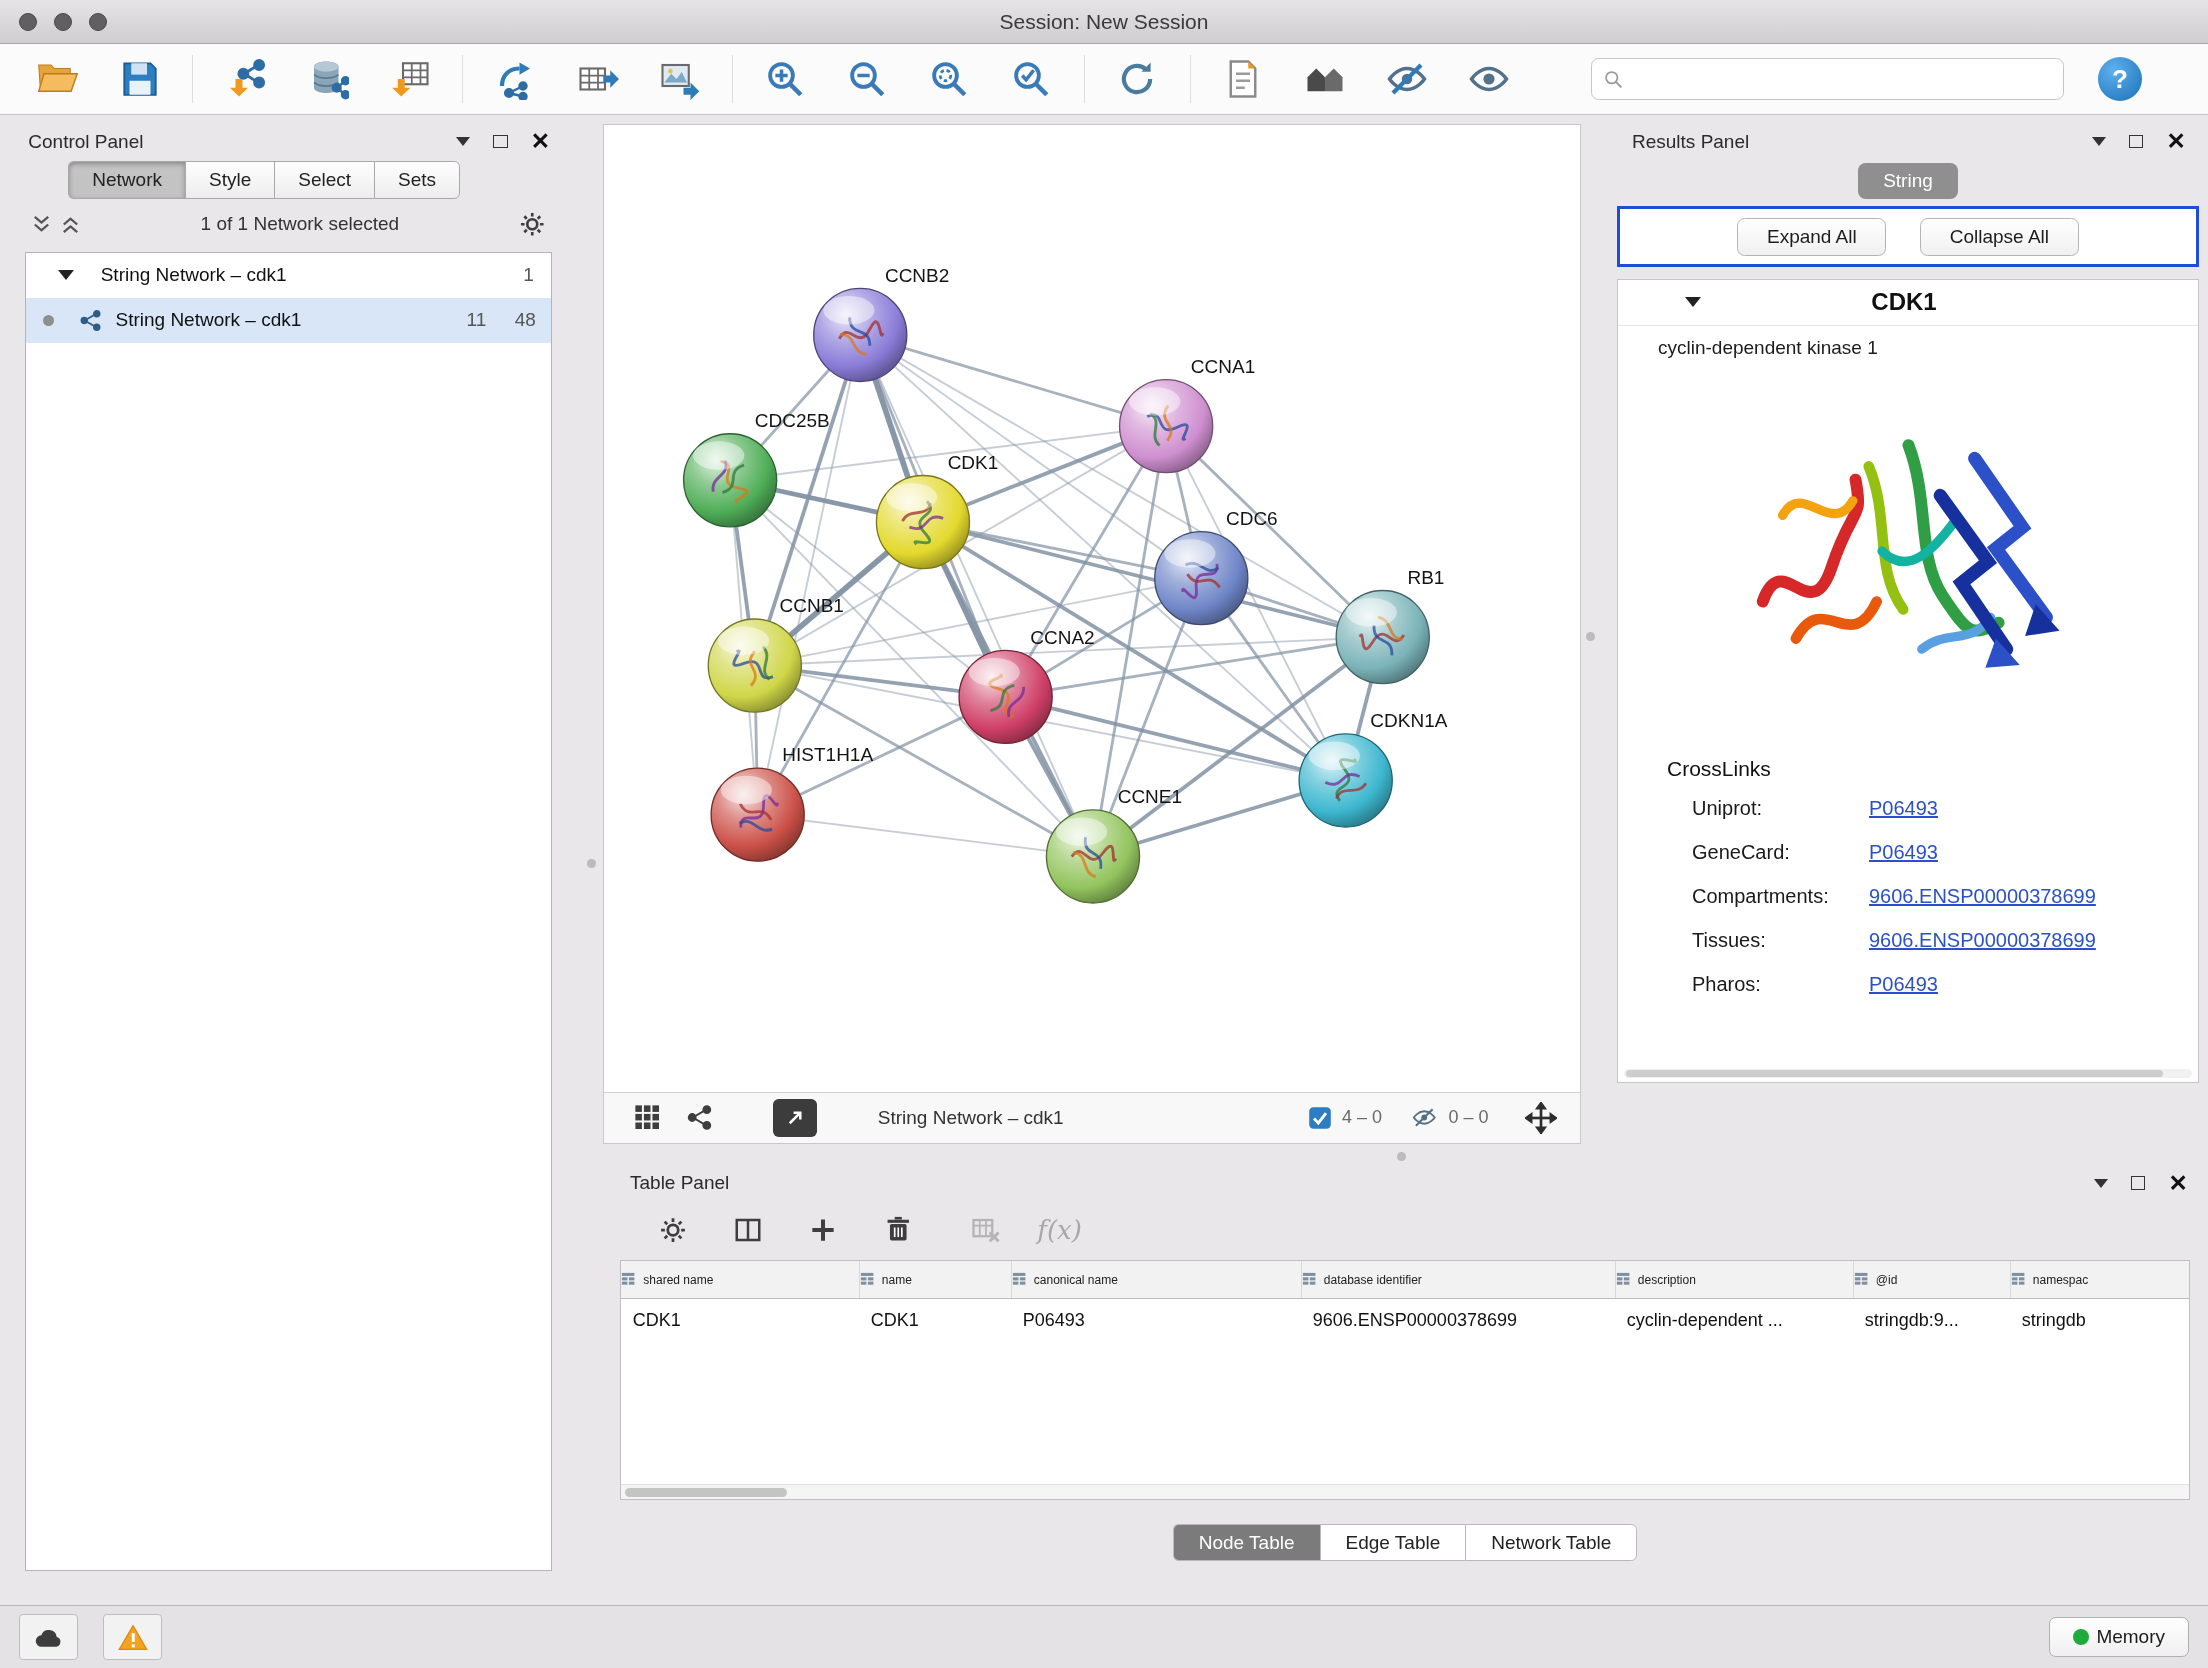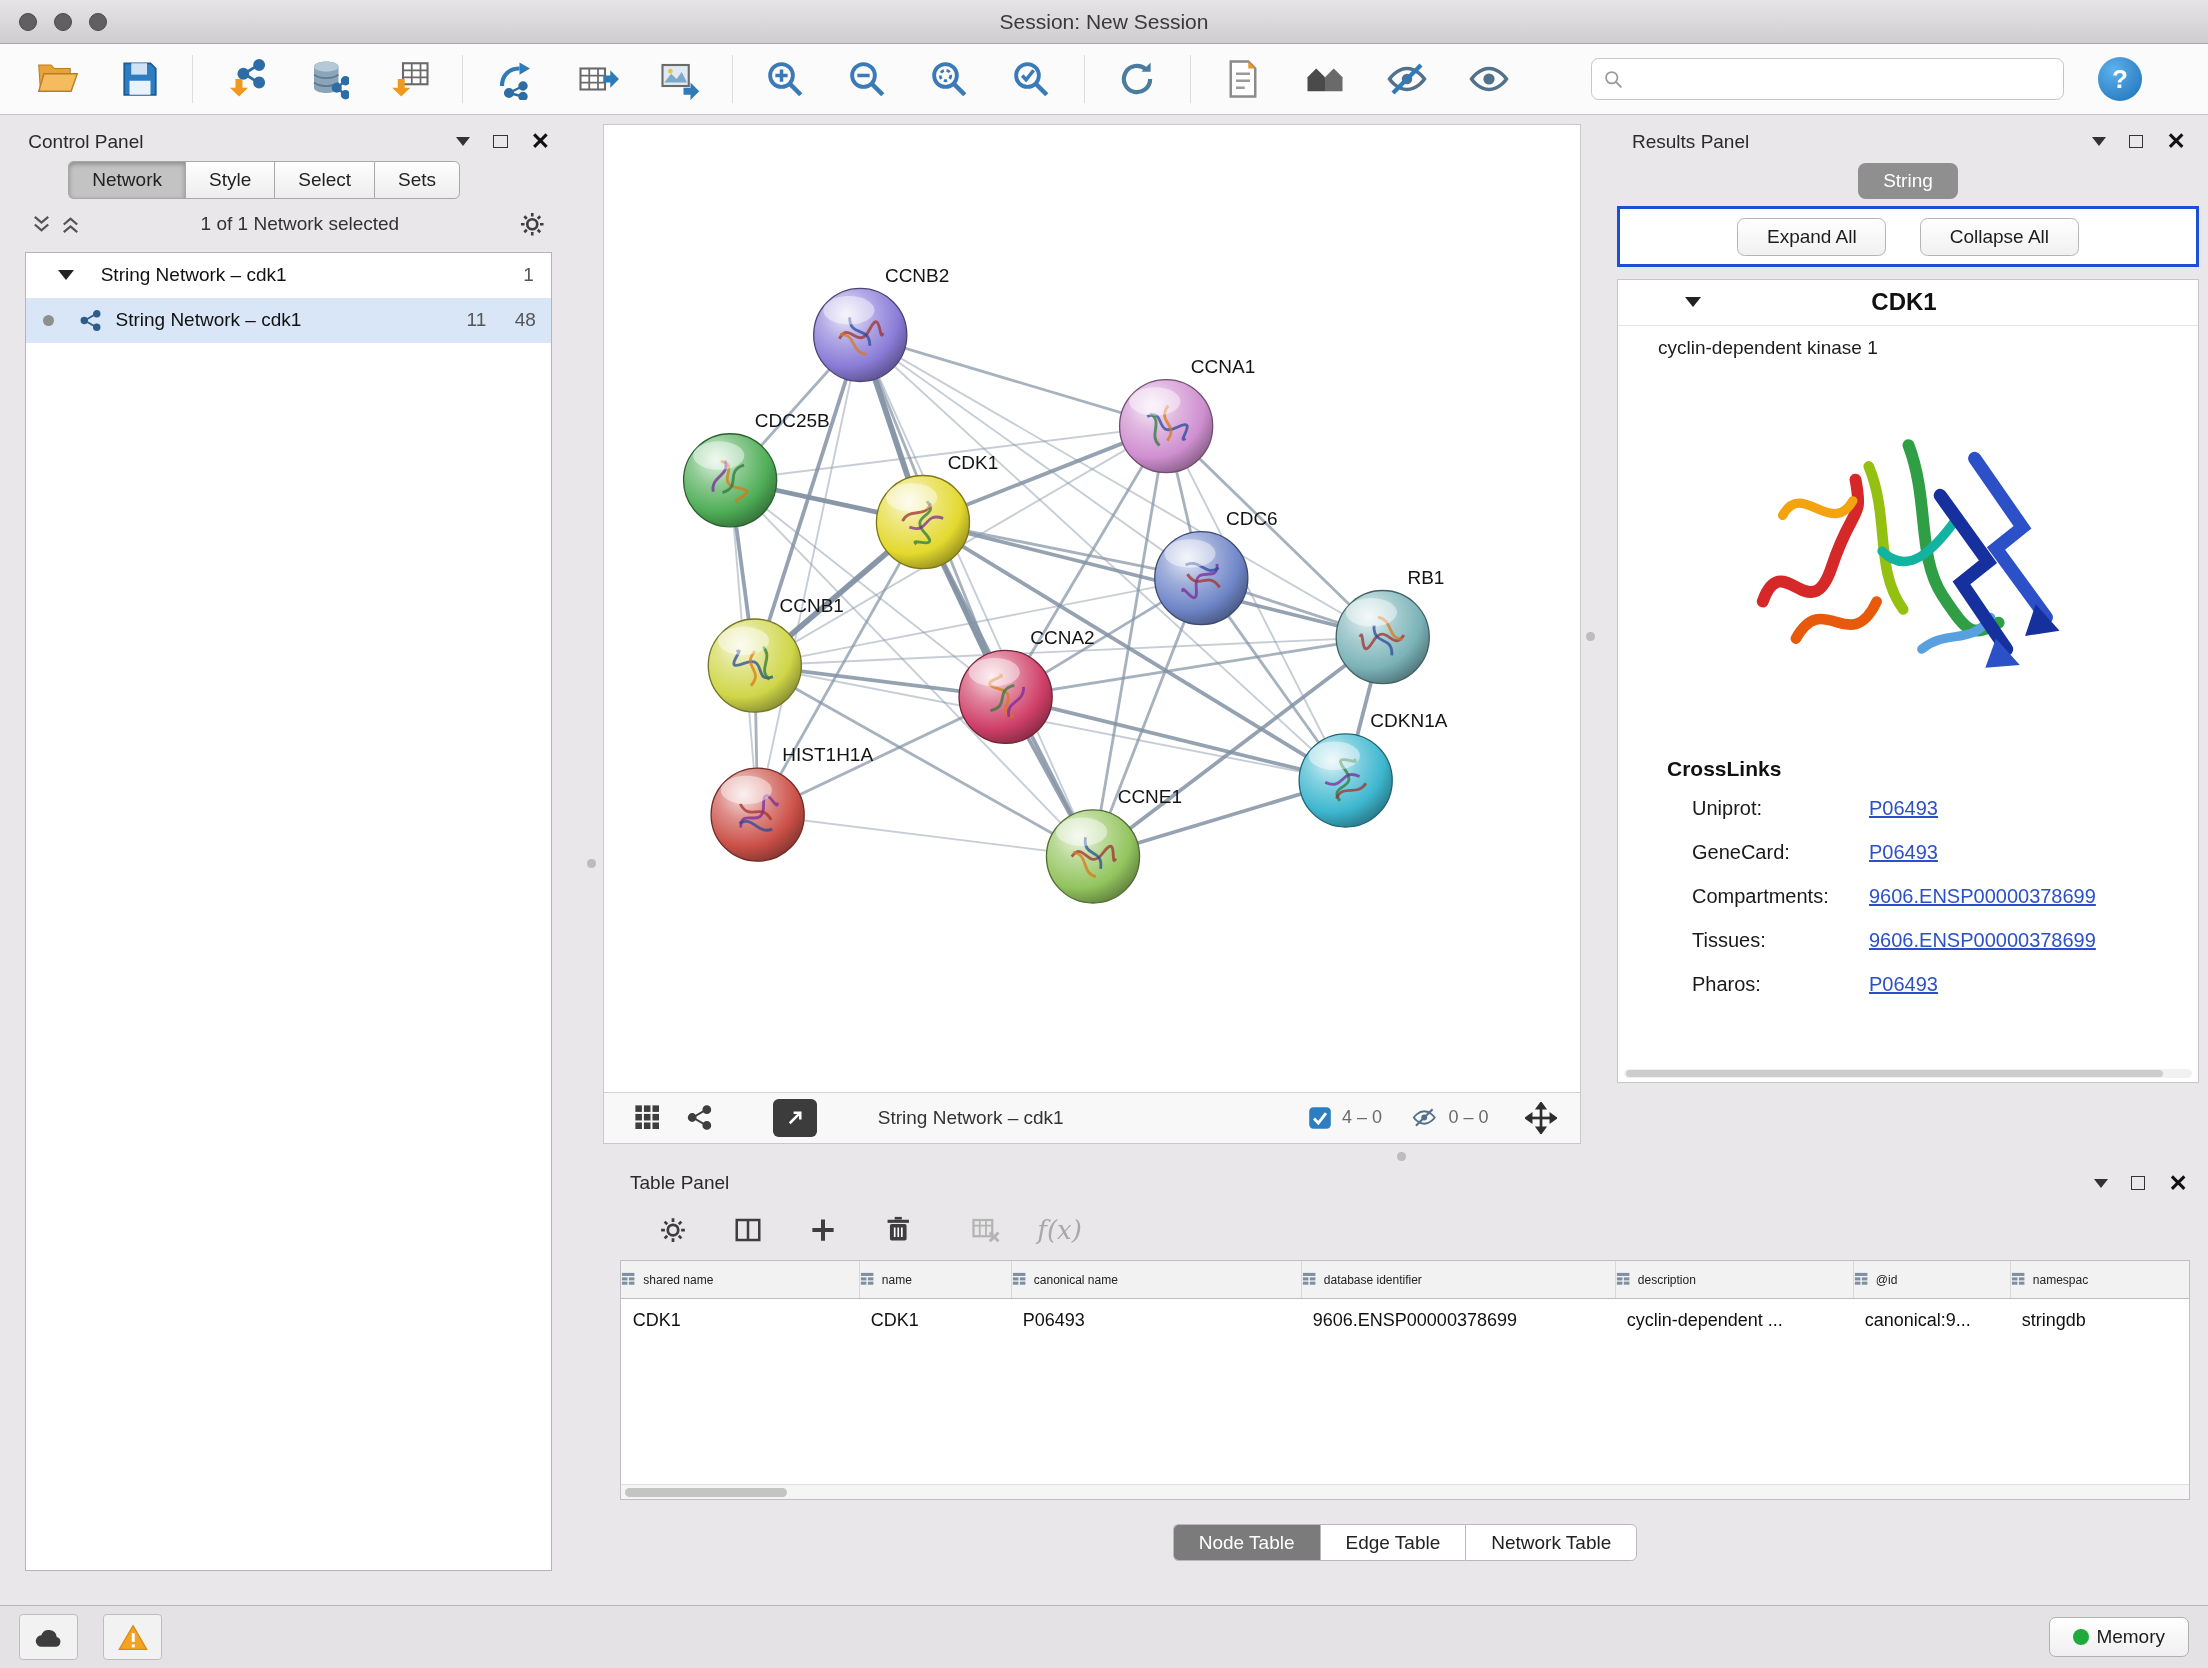--- a/index.html
+++ b/index.html
@@ -62,21 +62,21 @@
 .badge-row{display:flex;justify-content:center;margin-top:3.8px}
 .string-badge{background:#8f8f8f;color:#fff;font-size:19px;padding:6.7px 25px;border-radius:7.6px}
 .res-btnbox{margin-top:7.6px;background:#fff;border:3px solid #1d4ed8;height:61px;display:flex;align-items:center;justify-content:center;gap:34px}
 .rbtn{font-family:inherit;font-size:19px;color:#1d1d1d;background:linear-gradient(#ffffff,#f0f0f0);border:1px solid #b4b4b4;border-radius:7.6px;padding:6.7px 28.5px;cursor:pointer}
 .res-content{margin-top:11.4px;background:#fff;border:1px solid #c6c6c6;height:804px;position:relative}
 .gene-head{display:flex;align-items:center;height:46px;border-bottom:1px solid #e4e4e4}
 .gene-head .tri-d{margin:0 0 0 67px}
 .gene-sym{flex:1;text-align:center;font-size:24px;font-weight:bold;color:#111;margin-right:91px}
 .gene-desc{padding:11.4px 0 0 40px;font-size:19px;color:#1c1c1c}
 .ribbon{display:block;margin:23px auto 0}
-.xl-title{margin:42px 0 5.7px 49px;font-size:21px;font-weight:bold;color:#111}
+.xl-title{margin:42px 0 5.7px 49px;font-size:21px;font-weight:normal;color:#111}
 .xl-row{display:flex;align-items:center;height:44px;padding-left:74px;font-size:20px;color:#1a1a1a}
 .xl-label{width:177px;flex:none}
 .xl-link{color:#2b50c8;text-decoration:underline;cursor:pointer}
 .res-hscroll{position:absolute;left:5.7px;right:5.7px;bottom:3.8px;height:8.6px;background:#f1f1f1;border-radius:4.8px}
 .res-hscroll .thumb{position:absolute;left:1.9px;top:1px;height:6.7px;width:537px;background:#cdcdcd;border-radius:3.8px}
 
 
 .tpanel{position:absolute;left:609px;top:1050px;width:1592px;height:430px;display:flex;flex-direction:column}
 .tp-toolbar{display:flex;align-items:center;height:57px;padding-left:40px;gap:27px}
 .tpbtn{width:48px;height:46px;display:flex;align-items:center;justify-content:center;background:none;border:none;cursor:pointer}
@@ -798,21 +798,21 @@
               </th>
             </tr>
           </thead>
         <tbody id="node-table-body">
             <tr>
               <td>CDK1</td>
               <td>CDK1</td>
               <td>P06493</td>
               <td>9606.ENSP00000378699</td>
               <td>cyclin-dependent ...</td>
-              <td>canonical:9...</td>
+              <td>stringdb:9...</td>
               <td>stringdb</td>
             </tr>
           </tbody>
       </table>
       <div class="hscroll">
           <div class="thumb"></div>
         </div>
     </div>
     <div class="tp-tabs" id="table-tabs">
         <div class="ttab selected">Node Table</div>

